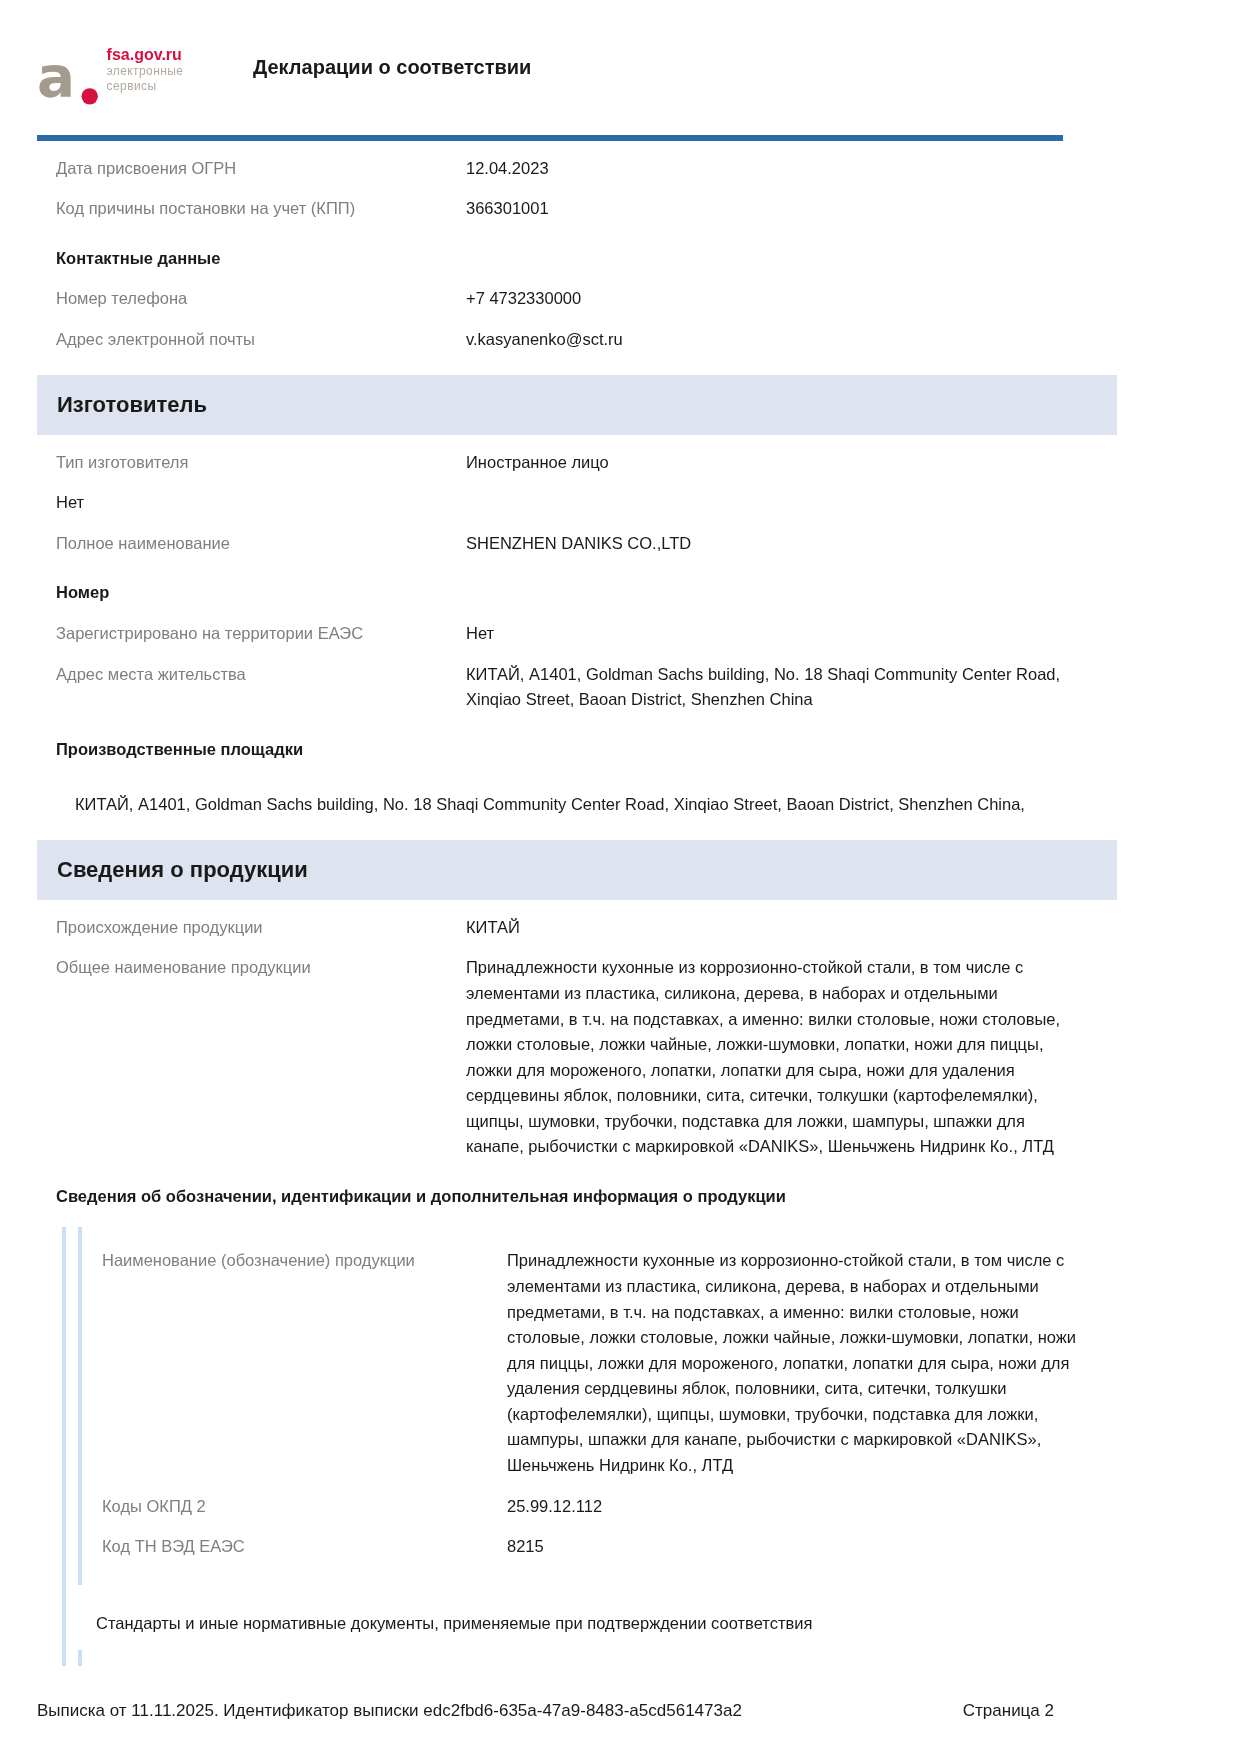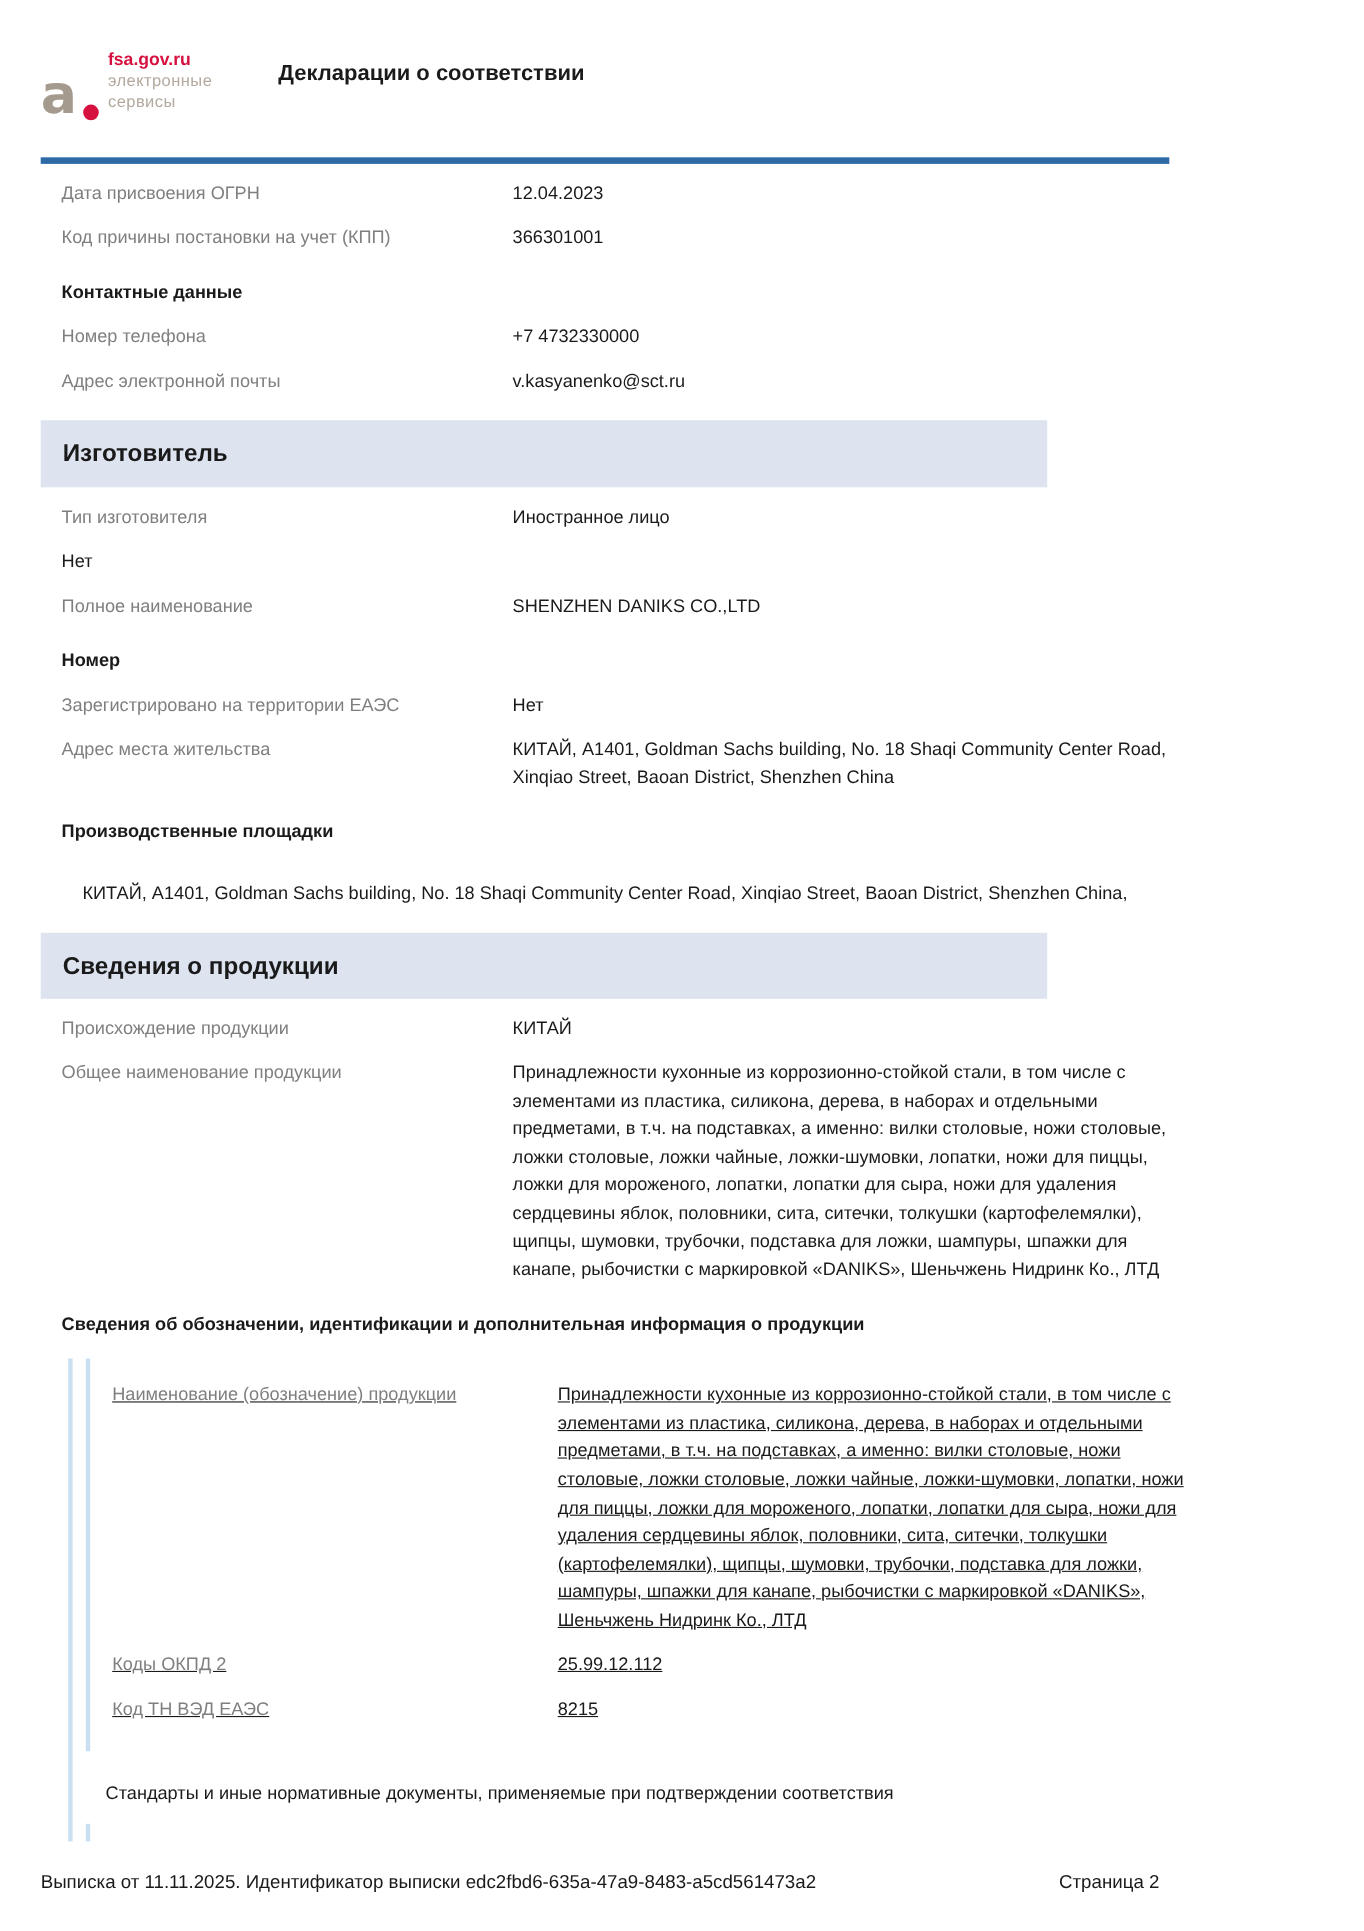--- a/index.html
+++ b/index.html
@@ -18,40 +18,40 @@
     width:1240px;height:1755px;position:relative;background:#fff;
     font-family:"Liberation Sans","DejaVu Sans",sans-serif;
     color:var(--text-black);font-size:16.5px;line-height:1.55;
   }
   .page{padding:46px 0 0 37px;}
   
   .header{display:flex;align-items:flex-start;}
   .logo{display:flex;align-items:flex-end;width:188px;flex:0 0 auto;}
   .logo-text{margin-left:6px;margin-bottom:16px;}
   .logo-brand{color:var(--brand-red);font-weight:bold;font-size:16px;line-height:1.1;}
-  .logo-tagline{color:#b3a99e;font-size:15px;letter-spacing:.4px;line-height:1.3;}
+  .logo-tagline{color:#b3a99e;font-size:12px;letter-spacing:.4px;line-height:1.3;}
   .doc-title{font-weight:bold;font-size:20px;margin-left:28px;margin-top:6px;}
   
   .top-rule{width:1026px;height:6px;background:var(--accent-blue);margin-top:24px;}
-  .band{width:915px;background:var(--band-bg);font-weight:bold;font-size:22px;
+  .band{width:1080px;background:var(--band-bg);font-weight:bold;font-size:22px;
         padding:13px 10px 13px 20px;margin-top:22px;margin-bottom:6px;}
   
   .row{display:grid;grid-template-columns:410px 618px;margin:15px 0 15px 19px;}
   .row .label{color:var(--label-gray);padding-right:20px;}
   .row .value{color:var(--text-black);}
   .subheading{font-weight:bold;margin:24px 0 6px 19px;}
   .sites-paragraph{margin:30px 0 10px 38px;}
   
   .row-indent{margin:16px 0 6px 45px;border-left:4px solid var(--bar-light);
               padding:4px 0 6px 9px;display:grid;grid-template-columns:414px 576px;}
   .row-indent .label{color:var(--label-gray);padding-right:20px;}
   
   .outer-bar{margin:18px 0 0 25px;border-left:4px solid var(--bar-blue);}
   .inner-bar{border-left:4px solid var(--bar-blue);margin-left:12px;padding:6px 0 10px 20px;}
-  .inner-bar .row{margin-left:0;grid-template-columns:405px 578px;text-decoration:underline;}
+  .inner-bar .row{margin-left:0;grid-template-columns:405px 578px;}
   .standards-heading{font-weight:normal;margin:26px 0 14px 30px;}
   
   .footer{position:absolute;left:37px;right:186px;top:1698px;
           display:flex;justify-content:space-between;font-size:17px;}
 </style>
 </head>
 <body>
 
 <div class="page">
 

